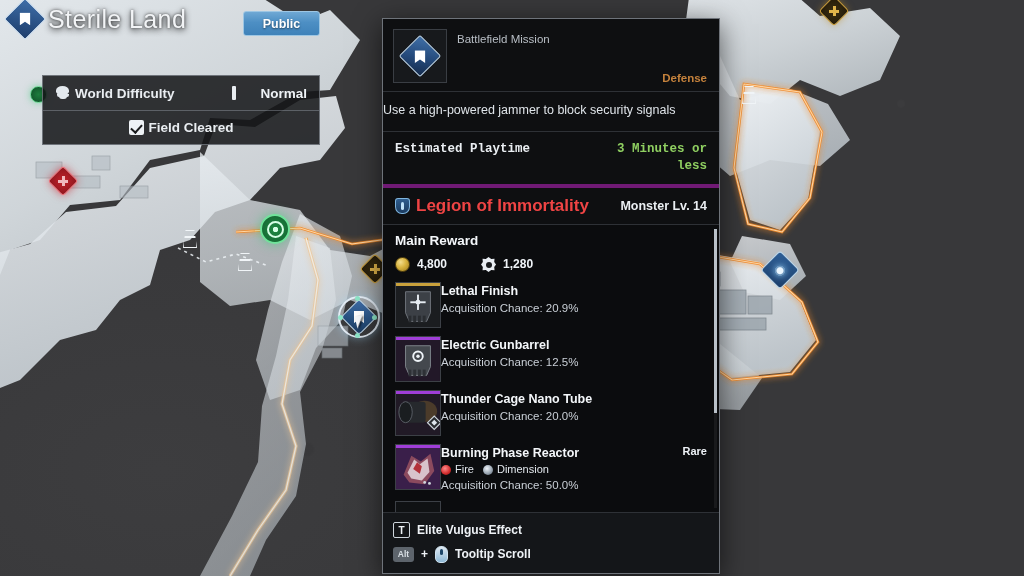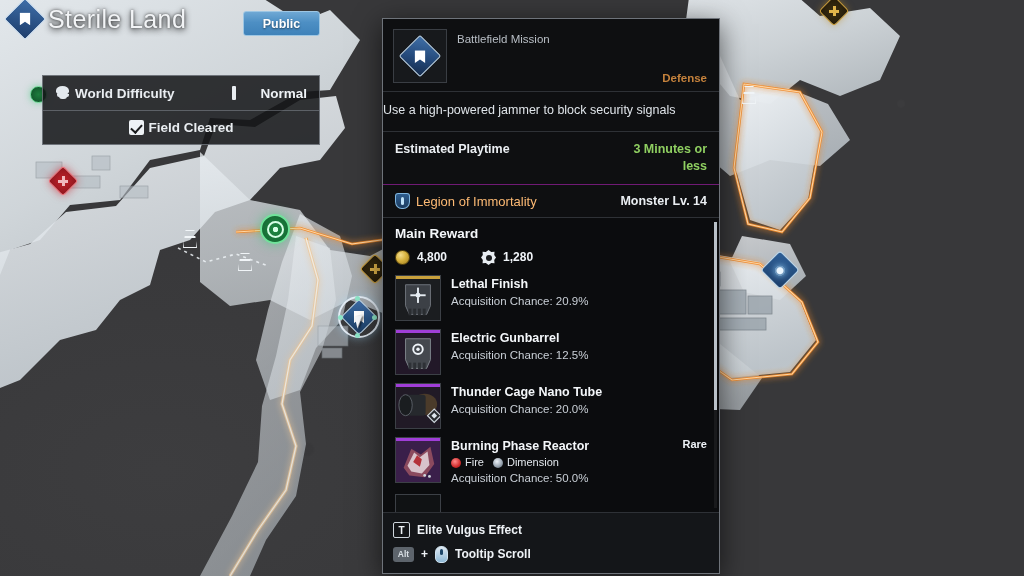--- a/index.html
+++ b/index.html
@@ -261,43 +261,44 @@
 
   .tip-desc {
     padding: 10px 12px 12px 0;
     font-size: 12.5px; line-height: 17px; color: #dfe4e9;
     border-bottom: 1px solid #2e3136;
   }
 
   .tip-kv {
     display: flex; align-items: flex-start; justify-content: space-between;
     padding: 9px 12px; gap: 10px;
-    border-bottom: 1px solid #701a75;
+    border-bottom: 4px solid #701a75;
     min-height: 34px;
+    font-family: Liberation Mono, monospace;
   }
   .kv-k { font-size: 12.5px; font-weight: 700; color: #eaeef2; line-height: 17px; }
   .kv-v { font-size: 12.5px; font-weight: 700; color: #8fcf61; text-align: right; line-height: 17px; max-width: 100px; }
 
   .tip-faction {
     display: flex; align-items: center; justify-content: space-between;
     padding: 8px 12px; border-bottom: 1px solid #2e3136;
   }
   .fac-left { display: flex; align-items: center; gap: 6px; }
   .fac-shield {
     width: 15px; height: 16px; flex: 0 0 auto; position: relative;
     background: linear-gradient(180deg,#2e5d8e,#1c3c60);
     border: 1px solid #7fb6e0;
     border-radius: 3px 3px 45% 45%;
   }
   .fac-shield::after {
     content: ""; position: absolute; left: 50%; top: 3px;
     width: 3px; height: 8px; margin-left: -1.5px;
     background: #bfe2f8; border-radius: 2px;
   }
-  .fac-name { font-size: 13px; font-weight: 400; color: #fdba74; }
+  .fac-name { font-size: 17px; font-weight: 700; color: #ef4444; }
   .fac-lvl { font-size: 12.5px; font-weight: 700; color: #eaeef2; }
 
   
   .tip-body {
     flex: 1; min-height: 0; position: relative;
     overflow: hidden;
     background: #0b0c0e;
   }
   .tip-scrollinner { padding: 8px 12px 0 12px; }
   .rw-title { font-size: 13.5px; font-weight: 700; color: #f4f7fa; margin-bottom: 9px; }
@@ -313,21 +314,21 @@
     background: #e8edf2;
     clip-path: polygon(50% 0,68% 14%,90% 12%,88% 34%,100% 50%,88% 66%,90% 88%,68% 86%,50% 100%,32% 86%,10% 88%,12% 66%,0 50%,12% 34%,10% 12%,32% 14%);
   }
   .cur-xp::after {
     content: ""; position: absolute; left: 50%; top: 50%;
     width: 6px; height: 6px; margin: -3px 0 0 -3px; border-radius: 50%;
     background: #1a1c1f;
   }
   .cur-n { font-size: 12px; font-weight: 700; color: #f0f4f8; }
 
-  .item { display: flex; gap: 10px; margin-bottom: 8px; }
+  .item { display: flex; margin-bottom: 8px; }
   .item-ico {
     width: 46px; height: 46px; flex: 0 0 auto;
     border: 1px solid #3c4046;
     position: relative; overflow: hidden;
     background: #101214;
   }
   .item-ico .rarity {
     position: absolute; left: 0; right: 0; top: 0; height: 3px;
   }
   .item-ico .art { position: absolute; inset: 3px 0 0 0; }

